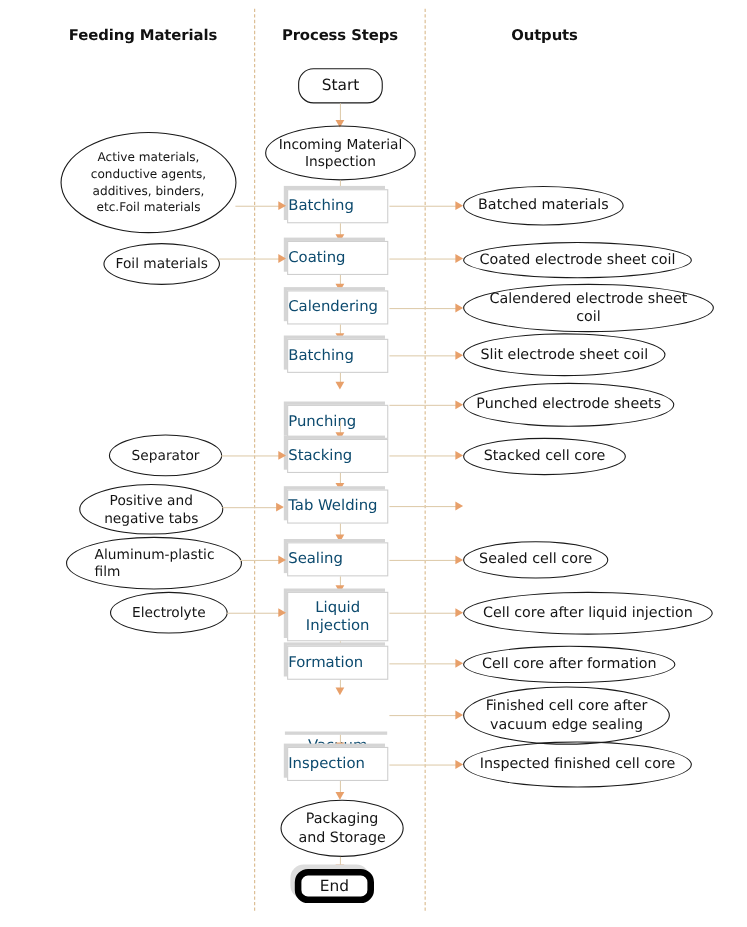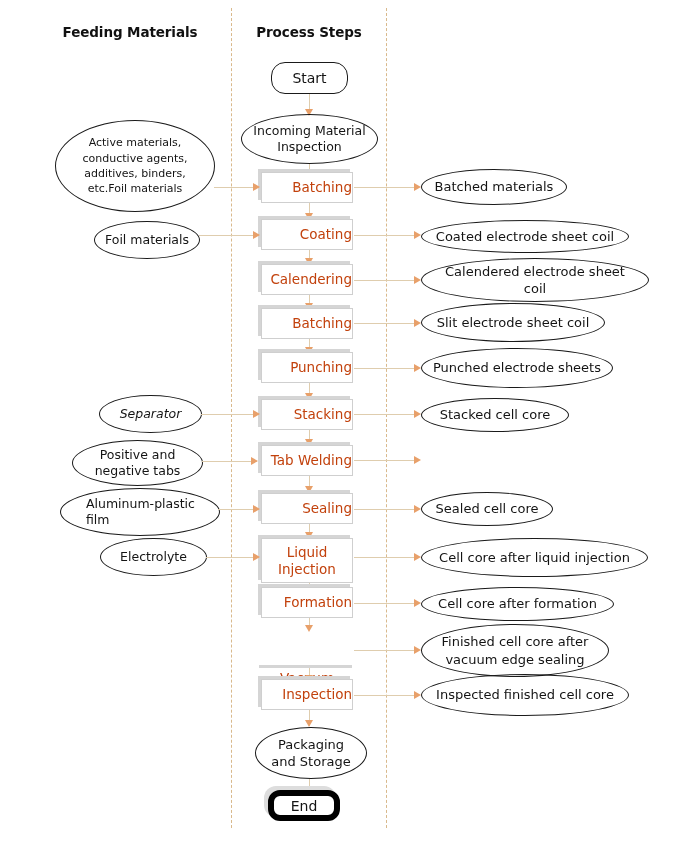--- a/index.html
+++ b/index.html
@@ -46,23 +46,23 @@
 
   
   .pbox{
     position:absolute;
     box-sizing:border-box;
     background:#ffffff;
     border:1px solid #cfcfcf;
     box-shadow:-3px -3px 0 0 #d5d5d5;
     display:flex;
     align-items:center;
-    justify-content:flex-end;
+    justify-content:flex-start;
     text-align:center;
-    color:#c2410c;
+    color:#0c4a6e;
     font-size:13.5px;
     line-height:1.25;
   }
   .pbox .plabel{ white-space:nowrap; }
   .pbox.wrap .plabel{ white-space:normal; }
   
   .pbox.overflow{ border-color:transparent; box-shadow:none; background:transparent; }
   .pbox.overflow .plabel{ white-space:normal; }
   .pbox.overflow::before{
     content:"";position:absolute;left:-3px;right:0;top:-3px;height:3px;background:#d5d5d5;
@@ -103,20 +103,21 @@
 </head>
 <body>
 
 <div id="canvas">
 
   <div class="lane-divider" style="left:231px;"></div>
   <div class="lane-divider" style="left:386px;"></div>
 
   <div class="col-header" style="left:20px;top:24px;width:220px;">Feeding Materials</div>
   <div class="col-header" style="left:232px;top:24px;width:154px;">Process Steps</div>
+  <div class="col-header" style="left:400px;top:24px;width:190px;">Outputs</div>
 
   <div class="term" style="left:271px;top:62px;width:77px;height:32px;">Start</div>
   <div class="vline" style="left:309px;top:94px;height:20px;"></div>
   <div class="arrow-d" style="left:305px;top:109px;"></div>
 
   <div class="ellipse" style="left:241px;top:114px;width:137px;height:50px;font-size:12.5px;">Incoming Material Inspection</div>
   <div class="vline" style="left:309px;top:164px;height:11px;"></div>
   <div class="arrow-d" style="left:305px;top:169px;"></div>
 
   <div class="pbox" style="left:261px;top:172px;width:92px;height:31px;">
@@ -136,21 +137,21 @@
   </div>
   <div class="vline" style="left:309px;top:295px;height:13px;"></div>
   <div class="arrow-d" style="left:305px;top:303px;"></div>
 
   <div class="pbox" style="left:261px;top:308px;width:92px;height:31px;">
     <span class="plabel">Batching</span>
   </div>
   <div class="vline" style="left:309px;top:339px;height:13px;"></div>
   <div class="arrow-d" style="left:305px;top:347px;"></div>
 
-  <div class="pbox" style="left:261px;top:352px;width:92px;height:31px;">
+  <div class="pbox" style="left:261px;top:368px;width:92px;height:31px;">
     <span class="plabel">Punching</span>
   </div>
   <div class="vline" style="left:309px;top:383px;height:15px;"></div>
   <div class="arrow-d" style="left:305px;top:393px;"></div>
 
   <div class="pbox" style="left:261px;top:399px;width:92px;height:31px;">
     <span class="plabel">Stacking</span>
   </div>
   <div class="vline" style="left:309px;top:430px;height:14px;"></div>
   <div class="arrow-d" style="left:305px;top:439px;"></div>
@@ -198,21 +199,21 @@
   <div class="term shadowed" style="left:268px;top:790px;width:72px;height:31px;">End</div>
 
   <div class="ellipse" style="left:55px;top:120px;width:160px;height:92px;font-size:11px;line-height:1.4;padding:0 16px;">Active materials, conductive agents, additives, binders, etc.Foil materials</div>
   <div class="hline" style="left:214px;top:187px;width:45px;"></div>
   <div class="arrow-r" style="left:253px;top:183px;"></div>
 
   <div class="ellipse" style="left:94px;top:221px;width:106px;height:38px;font-size:12.5px;">Foil materials</div>
   <div class="hline" style="left:199px;top:235px;width:60px;"></div>
   <div class="arrow-r" style="left:253px;top:231px;"></div>
 
-  <div class="ellipse" style="left:99px;top:395px;width:103px;height:38px;font-size:12.5px;font-style:italic;">Separator</div>
+  <div class="ellipse" style="left:99px;top:395px;width:103px;height:38px;font-size:12.5px;">Separator</div>
   <div class="hline" style="left:201px;top:414px;width:58px;"></div>
   <div class="arrow-r" style="left:253px;top:410px;"></div>
 
   <div class="ellipse" style="left:72px;top:440px;width:131px;height:46px;font-size:12.5px;">Positive and negative tabs</div>
   <div class="hline" style="left:202px;top:461px;width:55px;"></div>
   <div class="arrow-r" style="left:251px;top:457px;"></div>
 
   <div class="ellipse left-align" style="left:60px;top:488px;width:160px;height:48px;font-size:12.5px;padding:0 0 0 25px;">Aluminum-plastic film</div>
   <div class="hline" style="left:218px;top:509px;width:41px;"></div>
   <div class="arrow-r" style="left:253px;top:505px;"></div>

